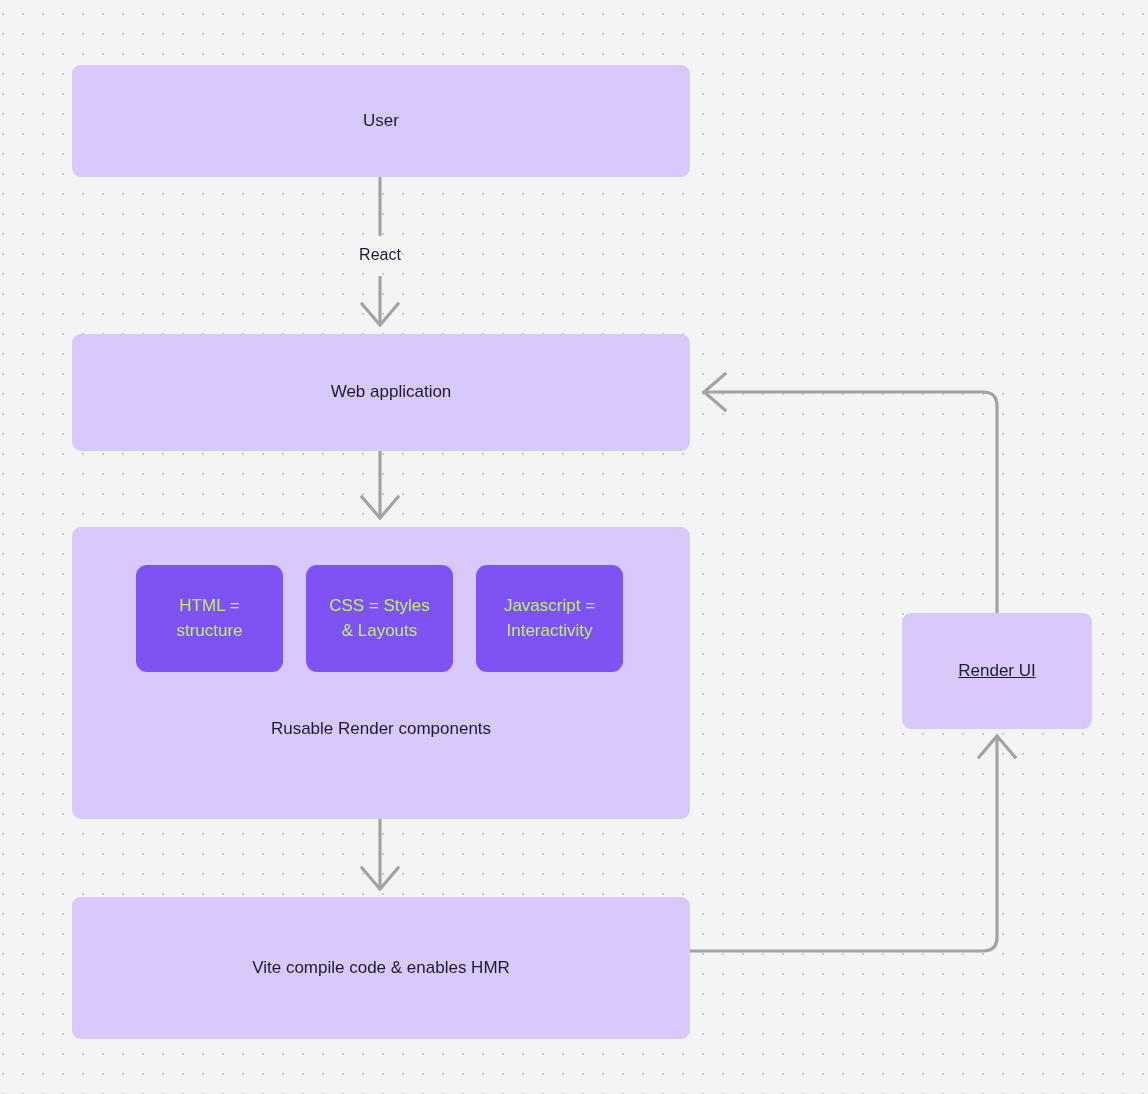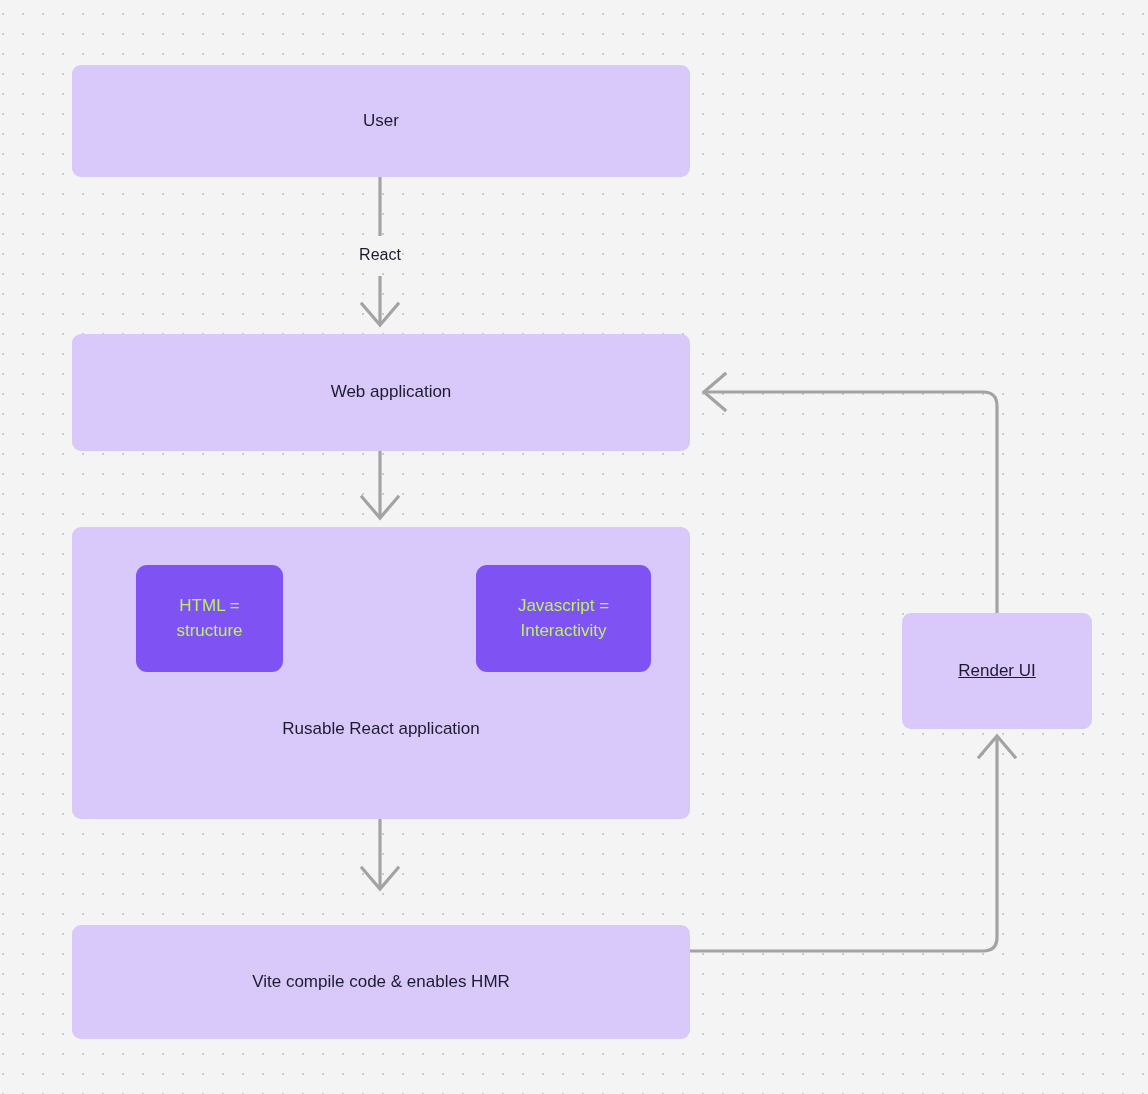--- a/index.html
+++ b/index.html
@@ -126,29 +126,33 @@
     <span class="node-label">Web application</span>
   </div>
 
   <div class="node group-node" style="left:72px; top:527px; width:618px; height:292px;"></div>
 
   <div class="chip" style="left:136px; top:565px; width:147px; height:107px;">
     <span class="node-label">HTML =
 structure</span>
   </div>
 
+  <div class="chip" style="left:306px; top:565px; width:147px; height:107px;">
+    <span class="node-label">CSS = Styles
+&amp; Layouts</span>
+  </div>
 
-  <div class="chip" style="left:476px; top:565px; width:175px; height:107px;">
+  <div class="chip" style="left:476px; top:565px; width:147px; height:107px;">
     <span class="node-label">Javascript =
 Interactivity</span>
   </div>
 
-  <div class="group-caption" style="left:72px; top:719px; width:618px;">Rusable React application</div>
+  <div class="group-caption" style="left:72px; top:719px; width:618px;">Rusable Render components</div>
 
-  <div class="node" style="left:72px; top:925px; width:618px; height:114px;">
+  <div class="node" style="left:72px; top:897px; width:618px; height:142px;">
     <span class="node-label">Vite compile code &amp; enables HMR</span>
   </div>
 
   <div class="node" style="left:902px; top:613px; width:190px; height:116px;text-decoration:underline;">
     <span class="node-label">Render UI</span>
   </div>
 
 </div>
 
 </body></html>

